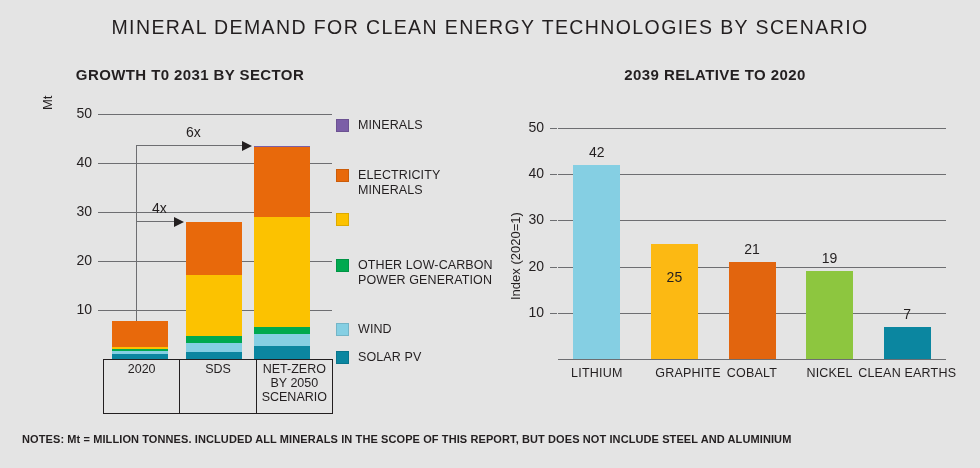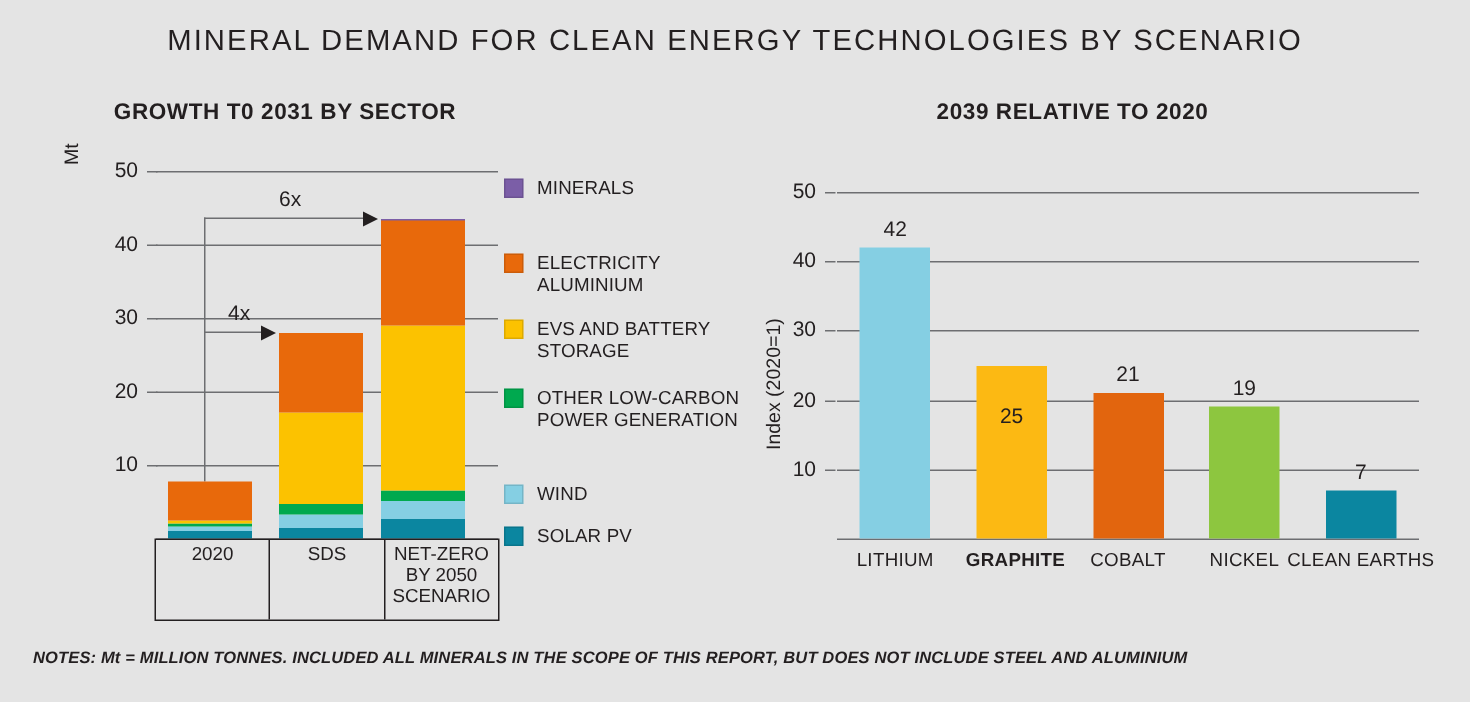--- a/index.html
+++ b/index.html
@@ -130,21 +130,21 @@
     position:absolute; width:90px; text-align:center;
     font-size:14px; color:#231f20;
   }
   .rbar-cat{
     position:absolute; width:100px; text-align:center;
     font-size:12.5px; color:#231f20; letter-spacing:.2px;
   }
 
   .notes{
     position:absolute; left:22px; top:433px;
-    font-size:11px; font-style:italic; font-weight:700;
+    font-size:11px; font-weight:700;
     letter-spacing:.1px; color:#231f20;
     font-family:"Liberation Sans", sans-serif;
   }
 </style>
 </head>
 <body>
 
 <div id="root">
 
   <div class="main-title">MINERAL DEMAND FOR CLEAN ENERGY TECHNOLOGIES BY SCENARIO</div>
@@ -207,25 +207,24 @@
     <div class="cat-cell">NET-ZERO BY 2050 SCENARIO</div>
   </div>
 
   <div id="legend">
       <div class="legend-row" style="top: 8px;">
         <span class="legend-sw" style="background: rgb(123, 94, 167);"></span>
         <span class="legend-tx">MINERALS</span>
       </div>
       <div class="legend-row" style="top: 58px;">
         <span class="legend-sw" style="background: rgb(232, 105, 11);"></span>
-        <span class="legend-tx">ELECTRICITY ALUMINIUM</span>
+        <span class="legend-tx">ELECTRICITY MINERALS</span>
       </div>
       <div class="legend-row" style="top: 102px;">
         <span class="legend-sw" style="background: rgb(252, 194, 0);"></span>
-        <span class="legend-tx">EVS AND BATTERY STORAGE</span>
       </div>
       <div class="legend-row" style="top: 148px;">
         <span class="legend-sw" style="background: rgb(0, 169, 79);"></span>
         <span class="legend-tx">OTHER LOW-CARBON POWER GENERATION</span>
       </div>
       <div class="legend-row" style="top: 212px;">
         <span class="legend-sw" style="background: rgb(133, 207, 227);"></span>
         <span class="legend-tx">WIND</span>
       </div>
       <div class="legend-row" style="top: 240px;">
@@ -255,21 +254,21 @@
       <div class="ytick-r" style="left: 20px; top: 65.2px;">40</div>
       <div class="gridline-r" style="left: 68px; width: 388px; top: 28px;"></div>
       <div class="tickmark-r" style="left: 60px; top: 28px;"></div>
       <div class="ytick-r" style="left: 20px; top: 19px;">50</div>
       <div class="baseline-r" style="left: 68px; width: 388px; top: 259px;"></div>
       <div class="rbar" style="left: 83.3px; width: 47px; top: 64.96px; height: 194.04px; background: rgb(133, 207, 227);"></div>
       <div class="rbar-val" style="left: 61.8px; top: 43.96px;">42</div>
       <div class="rbar-cat" style="left: 56.8px; top: 266px;">LITHIUM</div>
       <div class="rbar" style="left: 160.9px; width: 47px; top: 143.5px; height: 115.5px; background: rgb(252, 185, 19);"></div>
       <div class="rbar-val" style="left: 139.4px; top: 122.5px; margin-top: 46px;">25</div>
-      <div class="rbar-cat" style="left: 137px; top: 266px; font-weight: bold;">GRAPHITE</div>
+      <div class="rbar-cat" style="left: 148px; top: 266px;">GRAPHITE</div>
       <div class="rbar" style="left: 238.5px; width: 47px; top: 161.98px; height: 97.02px; background: rgb(226, 101, 14);"></div>
       <div class="rbar-val" style="left: 217px; top: 140.98px; text-align: center;">21</div>
       <div class="rbar-cat" style="left: 212px; top: 266px;">COBALT</div>
       <div class="rbar" style="left: 316.1px; width: 47px; top: 171.22px; height: 87.78px; background: rgb(141, 198, 63);"></div>
       <div class="rbar-val" style="left: 294.6px; top: 150.22px;">19</div>
       <div class="rbar-cat" style="left: 289.6px; top: 266px;">NICKEL</div>
       <div class="rbar" style="left: 393.7px; width: 47px; top: 226.66px; height: 32.34px; background: rgb(11, 134, 160);"></div>
       <div class="rbar-val" style="left: 372.2px; top: 205.66px;">7</div>
       <div class="rbar-cat" style="left: 367.2px; top: 266px;">CLEAN EARTHS</div>
     </div>

